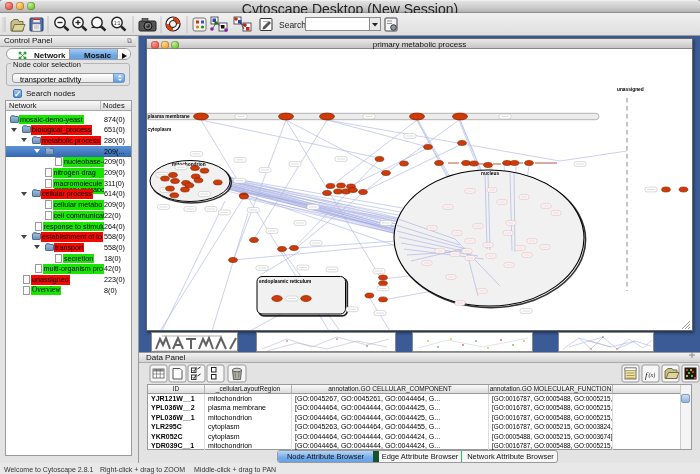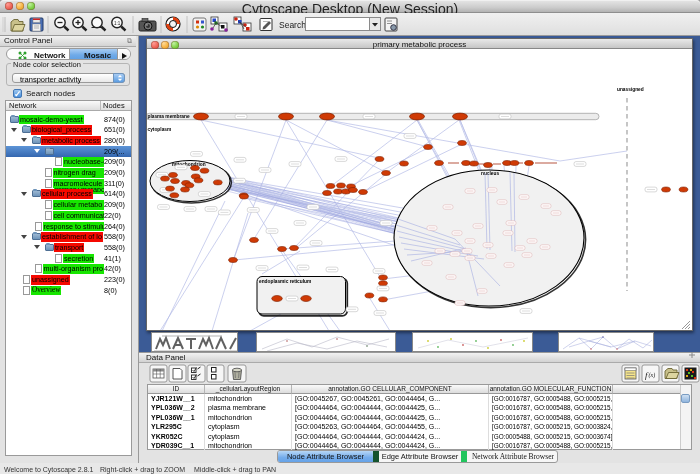--- a/index.html
+++ b/index.html
@@ -268,21 +268,21 @@
           </div>
         <div class="abs trow" style="top:128.4px;">
             <div class="arr" style="left:28px;"></div>
             <div class="fold" style="left:38.5px;"></div>
             <span class="lab lred" style="left:48px;">transport</span>
             <span class="cnt">558(0)</span>
           </div>
         <div class="abs trow" style="top:139.1px;">
             <div class="file" style="left:49px;"></div>
             <span class="lab lgreen" style="left:57px;">secretion</span>
-            <span class="cnt">41(1)</span>
+            <span class="cnt">18(0)</span>
           </div>
         <div class="abs trow" style="top:149.8px;">
             <div class="file" style="left:29px;"></div>
             <span class="lab lgreen" style="left:36.5px;width:61px;">multi-organism pro</span>
             <span class="cnt">42(0)</span>
           </div>
         <div class="abs trow" style="top:160.5px;">
             <div class="file" style="left:17px;"></div>
             <span class="lab lred" style="left:25px;">unassigned</span>
             <span class="cnt">223(0)</span>
@@ -733,21 +733,21 @@
             <span class="dtd" style="left:144px;width:197px;">[GO:0044464, GO:0044444, GO:0044424, G...</span>
             <span class="dtd" style="left:341px;width:124px;font-size:6.4px;">[GO:0016787, GO:0005488, GO:0005215, G...</span>
           </div>
       </div>
     </div>
   </div>
 
   <div id="btabs" class="abs" style="width:281px;top:450px;">
     <div class="btab" style="left:0;width:95px;background:linear-gradient(#b7d7f6,#74aceb 50%,#5f9ee6);">Node Attribute Browser</div>
     <div class="btab" style="left:95px;width:88px;border-left:6px solid #14532d;">Edge Attribute Browser</div>
-    <div class="btab" style="left:183px;width:98px;border-left:6px solid #22c55e;font-family:Liberation Serif, serif;">Network Attribute Browser</div>
+    <div class="btab" style="left:183px;width:98px;border-left:1px solid #22c55e;">Network Attribute Browser</div>
   </div>
 
   <div id="statusbar" class="abs">
     <span class="abs" style="left:4px;top:3px;">Welcome to Cytoscape 2.8.1</span>
     <span class="abs" style="left:100px;top:3px;">Right-click + drag to ZOOM</span>
     <span class="abs" style="left:194px;top:3px;">Middle-click + drag to PAN</span>
   </div>
 </div>
 
 </body></html>

